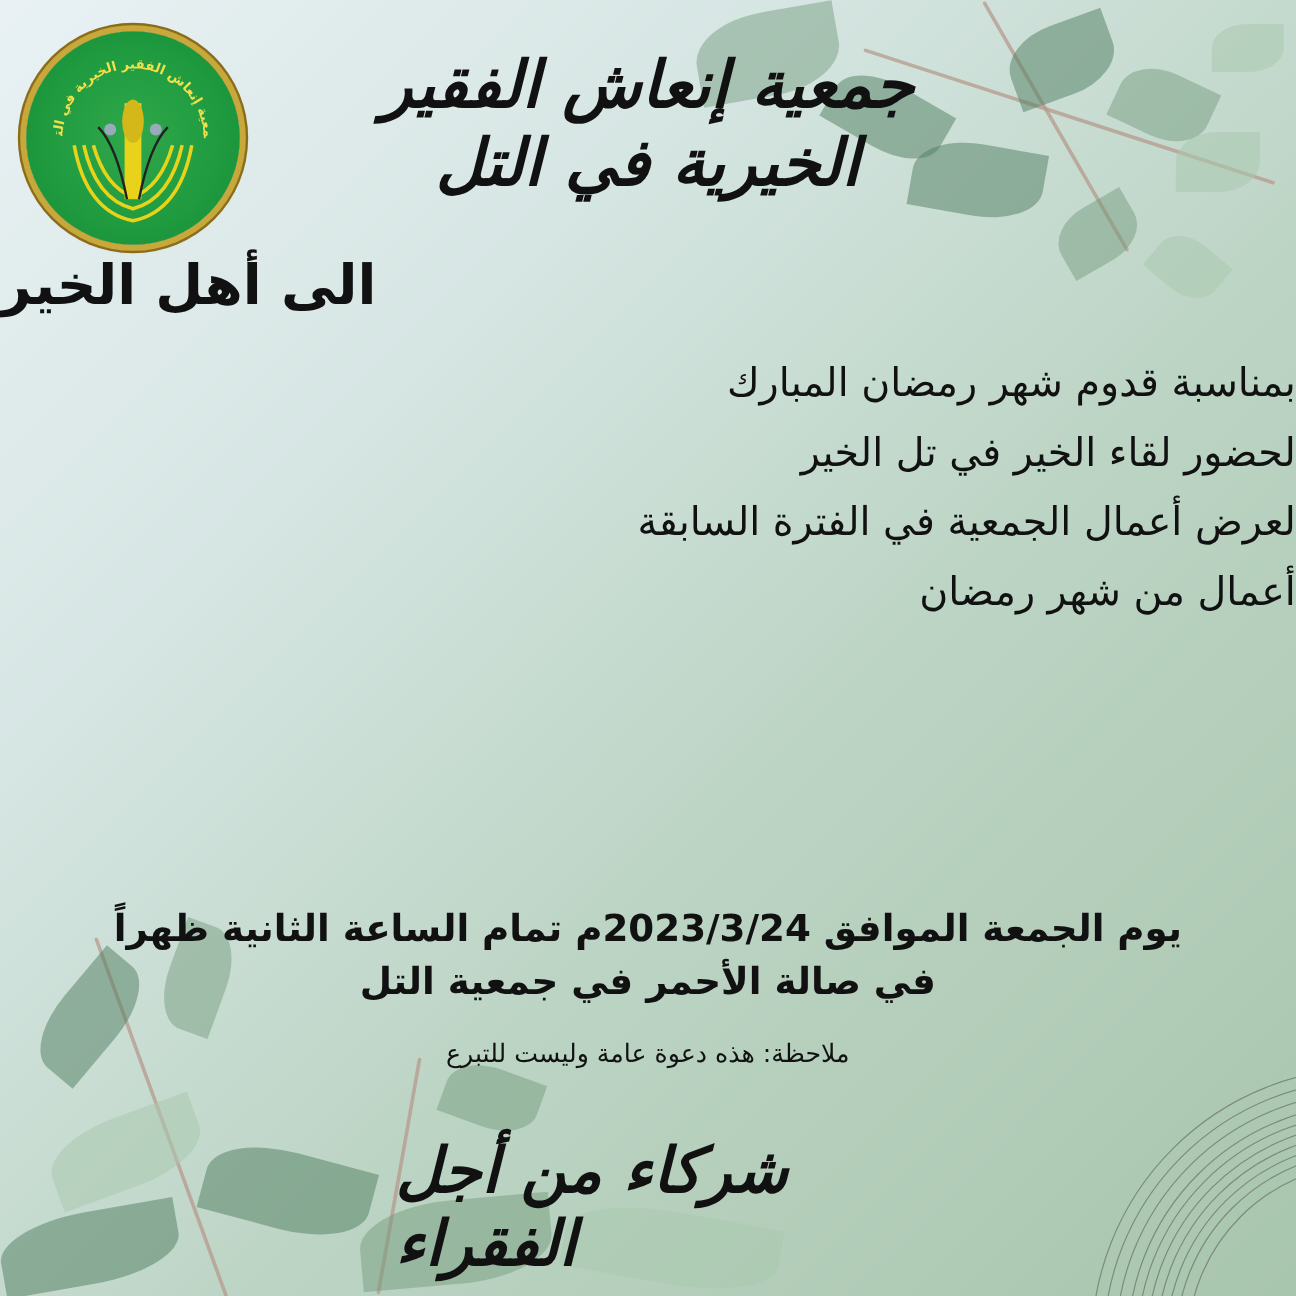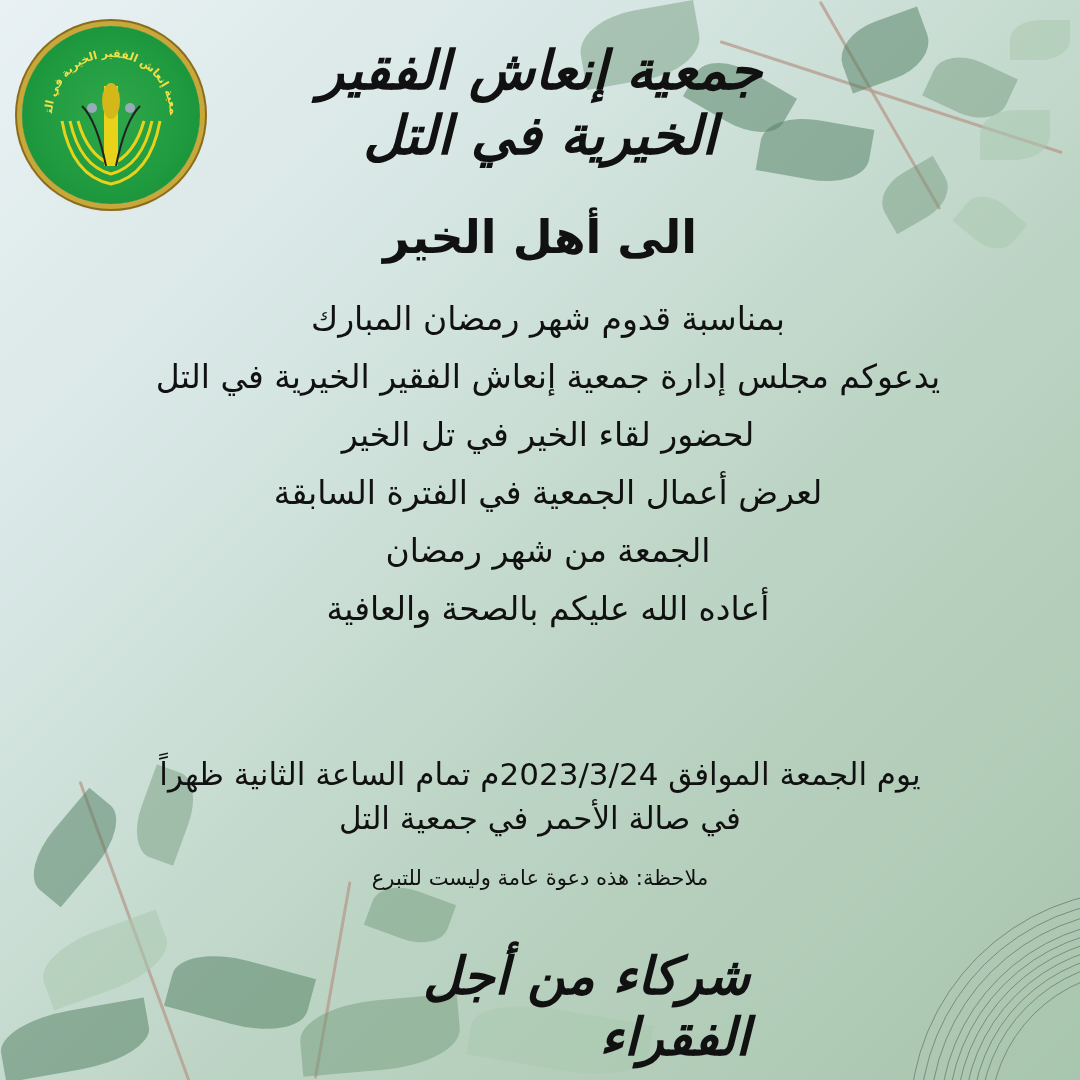--- a/index.html
+++ b/index.html
@@ -11,28 +11,28 @@
     .leaf.dark { background: rgba(80,125,95,0.5); }
     .leaf.light { background: rgba(170,200,175,0.55); }
     .stem { position:absolute; height:3px; background:#b59a8c; transform-origin:left center; border-radius:2px; opacity:.75; }
     .arcs { position:absolute; right:-60px; bottom:-40px; width:300px; height:300px; }
     .logo { position:absolute; left:22px; top:26px; width:178px; height:178px; border-radius:50%;
       background: radial-gradient(circle at 50% 50%, #2fa84a 0%, #1f9a3f 60%, #168a34 100%);
       box-shadow: 0 0 0 5px #c8a83a, 0 0 0 7px #8a6d1b, 0 2px 6px rgba(0,0,0,.35); }
     .logo svg { position:absolute; inset:0; }
     .org-title { position:absolute; top:38px; left:280px; width:520px; text-align:center;
       font-family:"DejaVu Serif", serif; font-size:54px; font-weight:bold; color:#111; line-height:1.2; font-style:italic; }
-    .headline { position:absolute; top:210px; left:0; right:0; text-align:center;
+    .headline { position:absolute; top:210px; left:0; right:0; text-align:left;
       font-size:46px; font-weight:bold; color:#111; }
-    .body { position:absolute; top:290px; left:16px; right:0; text-align:center; }
+    .body { position:absolute; top:290px; left:16px; right:0; }
     .body .line { font-size:33px; color:#111; line-height:58px; }
     .details { position:absolute; top:752px; left:0; right:0; text-align:center; }
-    .details .line { font-size:31px; font-weight:normal; color:#111; line-height:44px; }
+    .details .line { font-size:31px; font-weight:bold; color:#111; line-height:44px; }
     .note { position:absolute; top:866px; left:0; right:0; text-align:center; font-size:21px; color:#111; }
-    .slogan { position:absolute; top:945px; left:330px; width:420px; text-align:right;
+    .slogan { position:absolute; top:945px; left:330px; width:420px; text-align:left;
       font-family:"DejaVu Serif", serif; font-size:52px; font-weight:bold; font-style:italic; color:#111; }
   </style>
 </head>
 <body>
 
 <div class="canvas">
 
   <div>
     <div class="stem" style="left:720px;top:40px;width:360px;transform:rotate(18deg);"></div>
     <div class="stem" style="left:820px;top:0px;width:240px;transform:rotate(60deg);"></div>
@@ -92,25 +92,23 @@
       <text font-size="11" fill="#f2e04a" font-weight="bold"><textPath href="#ring" startOffset="50%" text-anchor="middle">جمعية إنعاش الفقير الخيرية في التل</textPath></text>
     </svg>
   </div>
 
   <div class="org-title">جمعية إنعاش الفقير الخيرية في التل</div>
 
   <div class="headline">الى أهل الخير</div>
 
   <div class="body">
     <div class="line">بمناسبة قدوم شهر رمضان المبارك</div>
-    <div class="line">يدعوكم مجلس إدارة جمعية إنعاش الفقير الخيرية في التل</div>
     <div class="line">لحضور لقاء الخير في تل الخير</div>
     <div class="line">لعرض أعمال الجمعية في الفترة السابقة</div>
-    <div class="line">الجمعة من شهر رمضان</div>
-    <div class="line">أعاده الله عليكم بالصحة والعافية</div>
+    <div class="line">أعمال من شهر رمضان</div>
   </div>
 
   <div class="details">
     <div class="line">يوم الجمعة الموافق 2023/3/24م تمام الساعة الثانية ظهراً</div>
     <div class="line">في صالة الأحمر في جمعية التل</div>
   </div>
 
   <div class="note">ملاحظة: هذه دعوة عامة وليست للتبرع</div>
 
   <div class="slogan">شركاء من أجل الفقراء</div>

